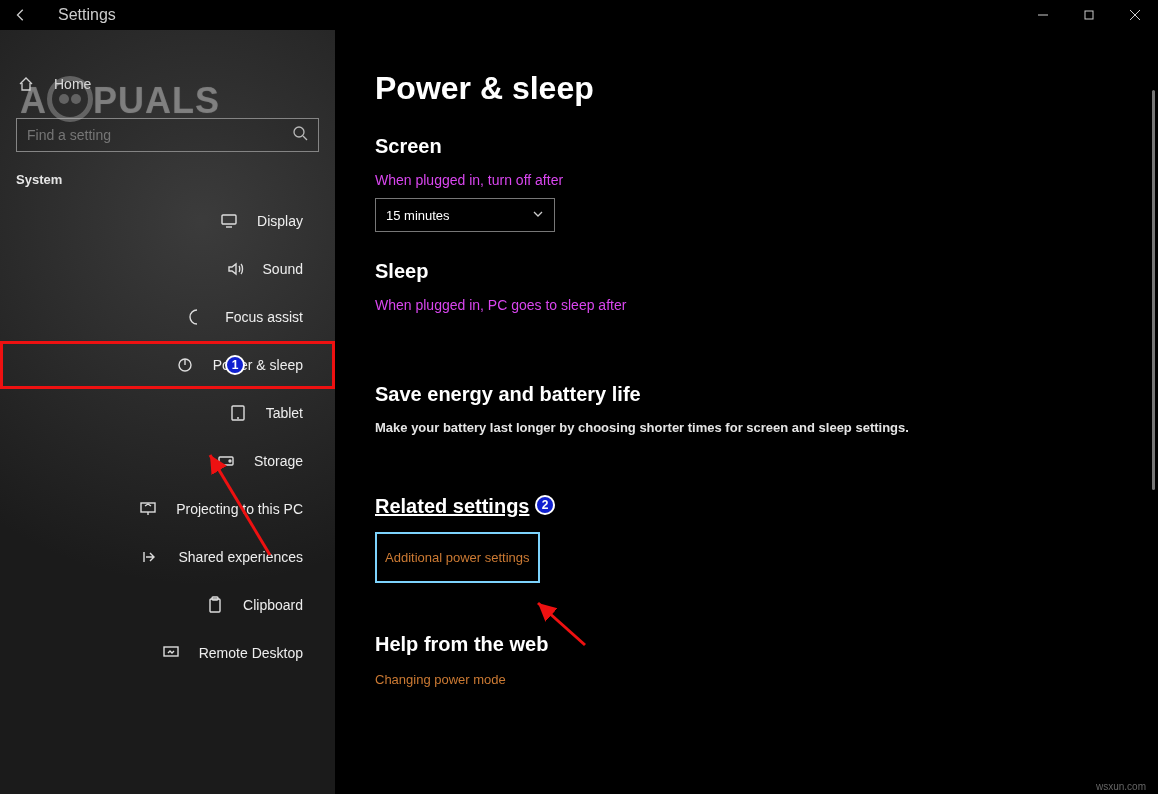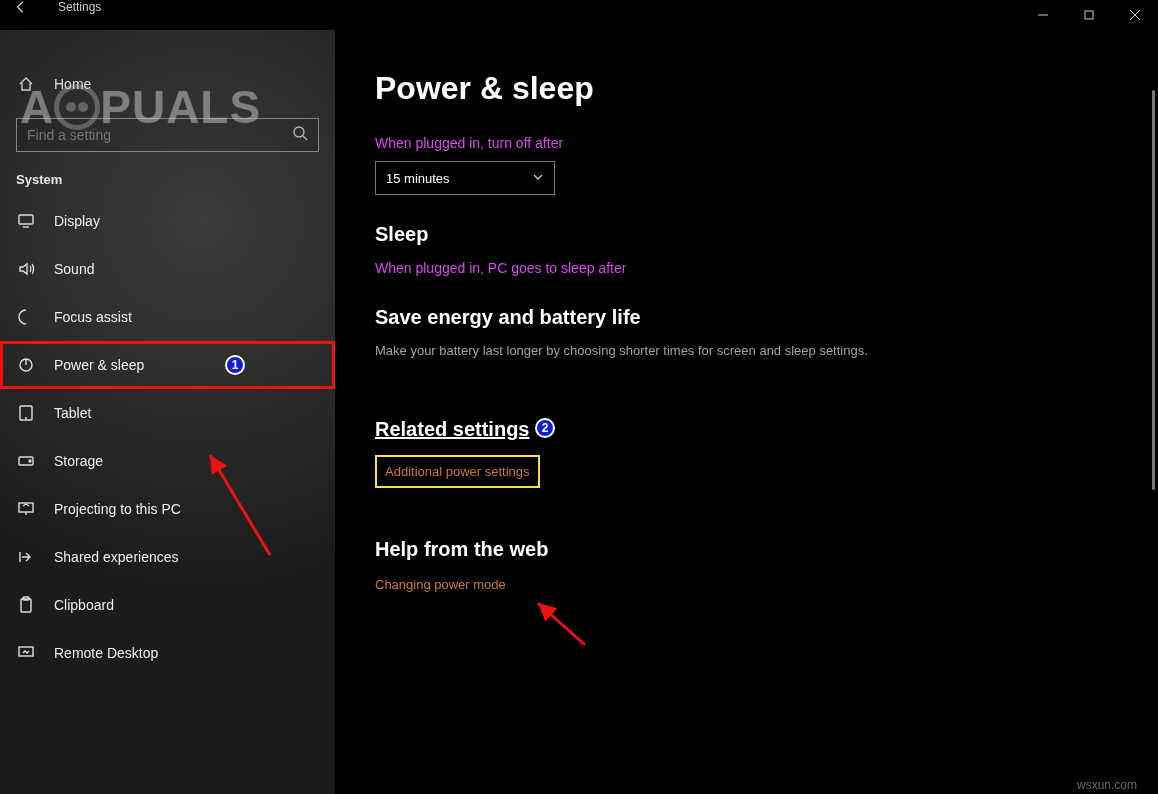--- a/index.html
+++ b/index.html
@@ -1,19 +1,19 @@
 <!DOCTYPE html>
 <html><head>
 <meta charset="utf-8">
 <style>
   * { margin: 0; padding: 0; box-sizing: border-box; font-family: "Segoe UI", sans-serif; }
   html, body { width: 1158px; height: 794px; background: #000; overflow: hidden; }
 
   .window { width: 1158px; height: 794px; background: #000; position: relative; display: flex; flex-direction: column; }
-  .titlebar { height: 30px; display: flex; align-items: flex-start; color: #ccc; font-size: 12px; }
+  .titlebar { height: 30px; display: flex; align-items: center; color: #ccc; font-size: 16px; }
   .titlebar .title { margin-left: 16px; }
   .win-controls { margin-left: auto; display: flex; }
   .win-btn { width: 46px; height: 30px; display: flex; align-items: center; justify-content: center; color: #ccc; }
   .win-btn svg { width: 10px; height: 10px; }
 
   .body { flex: 1; display: flex; min-height: 0; }
   .sidebar { width: 335px; background: rgba(50,50,50,0.55); color: #fff; position: relative; padding-top: 0; }
   .sidebar::before { content: ""; position: absolute; inset: 0; background: radial-gradient(circle at 60% 25%, rgba(120,120,120,0.35), rgba(0,0,0,0) 60%); pointer-events: none; }
 
   .home-row { display: flex; align-items: center; height: 48px; padding: 0 16px; margin-top: 30px; }
@@ -21,50 +21,50 @@
   .home-row .label { font-size: 14px; color: #eee; }
 
   .search-wrap { padding: 0 16px; margin-top: 10px; }
   .search { display: flex; align-items: center; border: 1px solid #888; height: 34px; padding: 0 10px; background: rgba(0,0,0,0.15);}
   .search input { flex: 1; background: transparent; border: none; color: #ddd; font-size: 14px; outline: none; }
   .search-icon { color: #ccc; }
 
   .category { font-size: 13px; font-weight: 600; color: #fff; padding: 20px 16px 10px 16px; }
 
   .nav { display: flex; flex-direction: column; }
-  .nav-item { display: flex; align-items: center; height: 48px; padding: 0 16px; color: #eee; font-size: 14px; cursor: pointer; position: relative; }
+  .nav-item { display: flex; align-items: center; height: 48px; padding: 0 32px; color: #eee; font-size: 14px; cursor: pointer; position: relative; justify-content: flex-end; }
   .nav-item .icon { width: 20px; display: flex; justify-content: center; margin-right: 18px; color: #ddd; }
   .nav-item .icon svg { width: 18px; height: 18px; stroke: currentColor; fill: none; stroke-width: 1.4; }
   .nav-item.highlighted { outline: 3px solid #e11; outline-offset: -3px; }
 
   .content { flex: 1; background: #000; color: #fff; padding: 40px 40px 20px 40px; overflow: hidden; position: relative; }
   .content h1 { font-size: 32px; font-weight: 600; margin-bottom: 28px; }
   .content h2 { font-size: 20px; font-weight: 600; margin-top: 28px; margin-bottom: 14px; }
   .content .sub { font-size: 14px; color: #d946ef; margin-bottom: 10px; }
-  .content .desc { font-size: 13px; color: #a3a3a3; }
+  .content .desc { font-size: 13px; color: #e5e5e5; font-weight: bold; }
 
   .dropdown { border: 1px solid #777; height: 34px; width: 180px; display: flex; align-items: center; justify-content: space-between; padding: 0 10px; font-size: 13px; margin-bottom: 10px; gap: 16px; }
   .dropdown .chev { color: #ccc; }
 
   .link { color: #cc7a33; font-size: 13px; cursor: pointer; }
-  .link.boxed { display: inline-block; border: 2px solid #fde047; padding: 7px 8px; }
+  .link.boxed { display: inline-block; border: 2px solid #7dd3fc; padding: 16px 8px; }
 
   .scrollbar { position: absolute; right: 3px; top: 60px; width: 3px; height: 400px; background: #777; border-radius: 2px; }
 
   
-  .watermark { position: absolute; top: 50px; left: 20px; font-size: 46px; font-weight: 800; letter-spacing: 1px;
+  .watermark { position: absolute; top: 50px; left: 20px; font-size: 36px; font-weight: 800; letter-spacing: 1px;
     color: rgba(200,200,200,0.35); text-shadow: 0 0 1px rgba(255,255,255,0.2); pointer-events:none; }
   .wm-circle{ display:inline-flex; align-items:center; justify-content:center; width:46px; height:46px; border:5px solid rgba(200,200,200,0.35); border-radius:50%; vertical-align:middle; position:relative; top:-4px;}
   .wm-dot{ width:10px; height:10px; background:rgba(200,200,200,0.35); border-radius:50%; margin:0 1px;}
 
   
   .badge { position: absolute; width: 20px; height: 20px; border-radius: 50%; background: #1020d0; border: 2px solid #fff; color: #fff; font-size: 12px; font-weight: 700; display: flex; align-items: center; justify-content: center; z-index: 20;}
   .arrow { position: absolute; z-index: 19; }
 
-  .footer-mark { position:absolute; bottom:2px; right:21px; font-size:12px; color:#666;margin-left:45px;}
+  .footer-mark { position:absolute; bottom:2px; right:12px; font-size:10px; color:#666;margin-left:45px;}
 </style>
 </head>
 <body>
 
 <div class="window">
 
   <div class="titlebar">
     <div style="width:42px; display:flex; align-items:center; justify-content:center;">
       <svg width="14" height="14" viewBox="0 0 16 16">
           <path d="M10 2 L4 8 L10 14" stroke="#ccc" stroke-width="1.5" fill="none"></path>
@@ -214,32 +214,33 @@
               </svg>
             </span>
           <span>Remote Desktop</span>
         </div>
       </div>
     </div>
 
     <div class="content">
       <h1>Power &amp; sleep</h1>
 
+      <h2>Screen</h2>
       <div class="sub">When plugged in, turn off after</div>
       <div class="dropdown">
         <span>15 minutes</span>
         <span class="chev"><svg width="12" height="12" viewBox="0 0 12 12">
               <path d="M2 4l4 4 4-4" stroke="#ccc" stroke-width="1.3" fill="none"></path>
             </svg></span>
       </div>
 
       <h2>Sleep</h2>
       <div class="sub">When plugged in, PC goes to sleep after</div>
 
-      <h2 style="margin-top:30px">Save energy and battery life</h2>
+      <h2 style="margin-top:70px">Save energy and battery life</h2>
       <div class="desc">Make your battery last longer by choosing shorter times for screen and sleep settings.</div>
 
       <h2 style="margin-top:60px; position:relative;text-decoration:underline;">
         <span>Related settings</span>
         <span class="badge" style="left:160px; top:0;">2</span>
       </h2>
       <span class="link boxed">Additional power settings</span>
 
       <h2 style="margin-top:50px">Help from the web</h2>
       <span class="link">Changing power mode</span>

